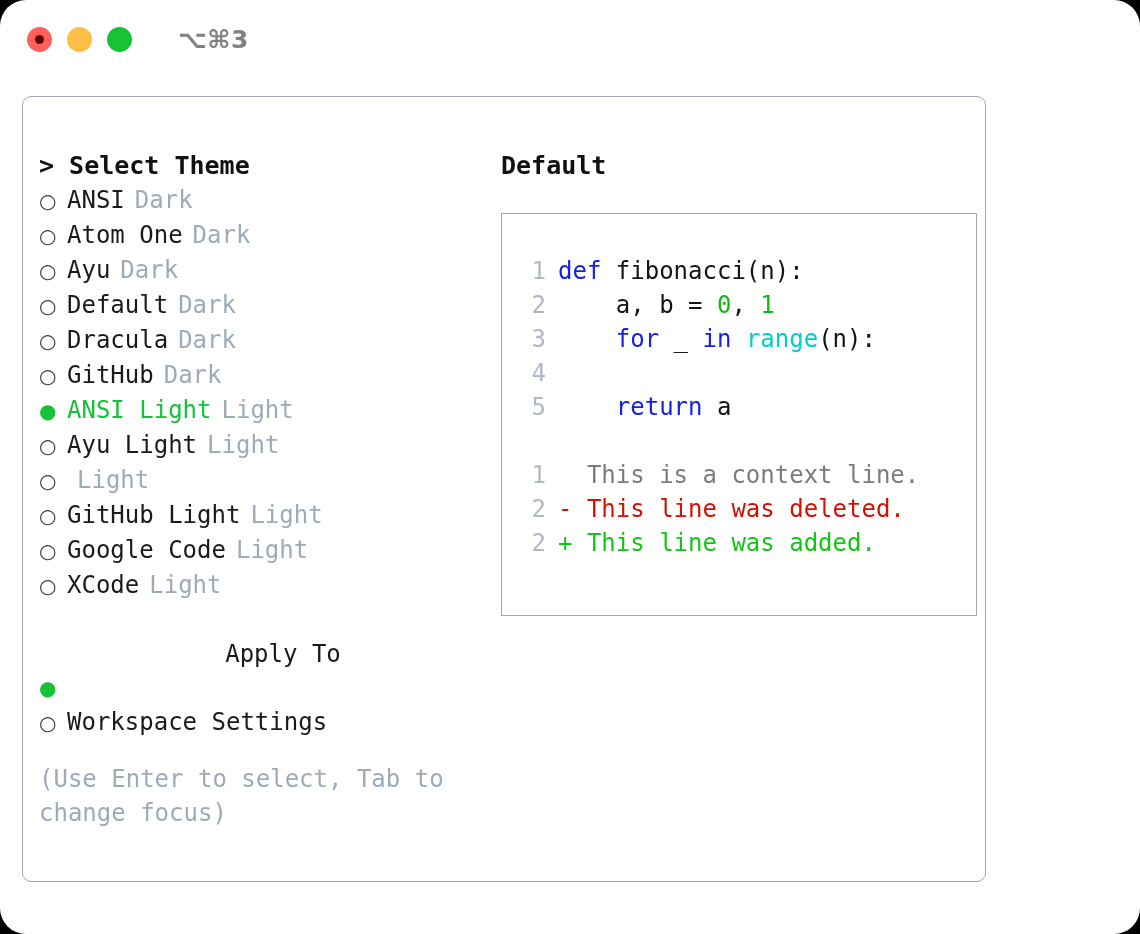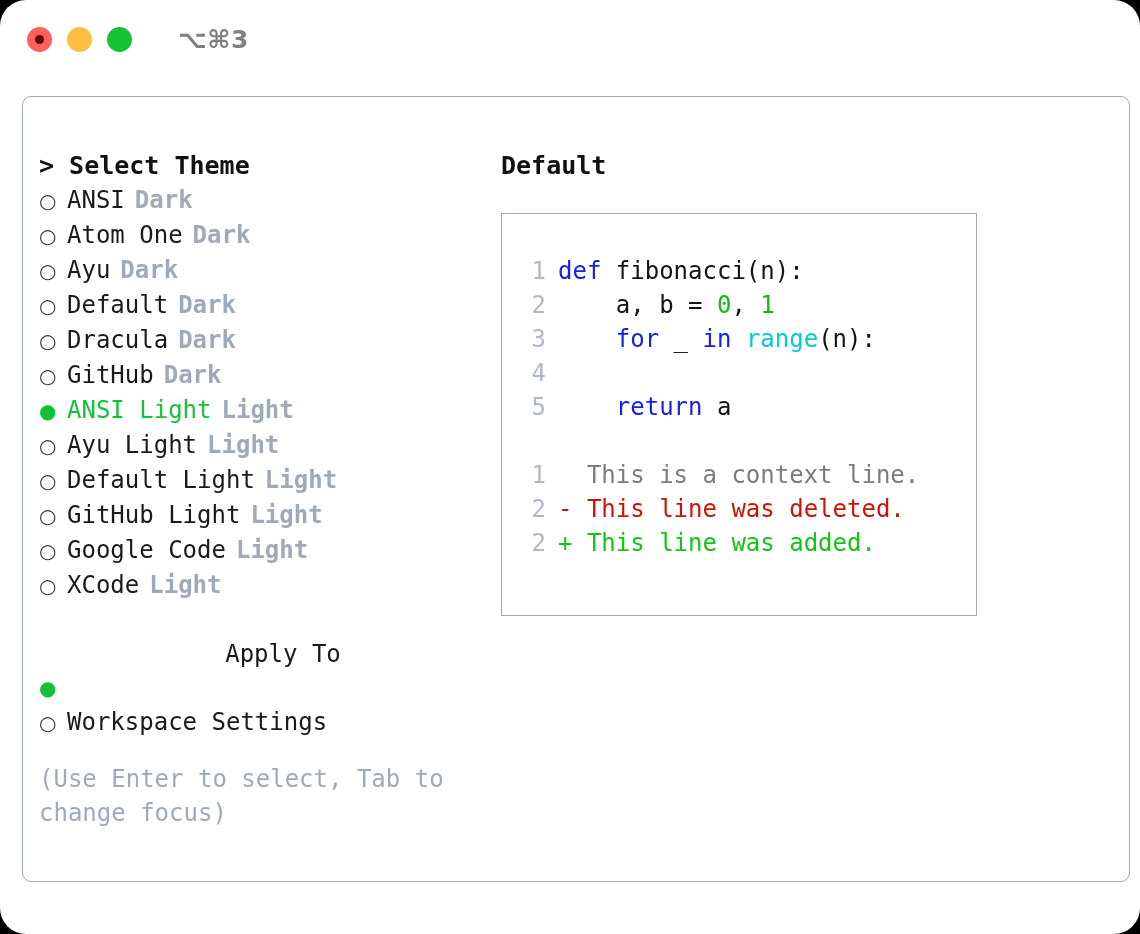--- a/index.html
+++ b/index.html
@@ -50,21 +50,21 @@
     font-weight: bold;
     color: #808080;
     letter-spacing: 0.5px;
     font-family: "DejaVu Sans", "Liberation Sans", sans-serif;
     white-space: nowrap;
   }
   
   #panel {
     position: absolute;
     left: 22px; top: 96px;
-    width: 1108px; height: 786px;
+    width: 964px; height: 786px;
     border: 1.5px solid #9FAAB8;
     border-radius: 9px;
     background: #ffffff;
   }
   #panel-inner {
     position: absolute;
     left: 0; top: 0;
     width: 100%; height: 100%;
   }
   
@@ -94,21 +94,20 @@
     font-size: 20px;
     color: #3b3b3b;
     font-family: "DejaVu Sans", "Liberation Sans", sans-serif;
   }
   .bullet.sel { color: #15C139; }
   .opt-label { color: #1a1a1a; }
   .opt-row.selected .opt-label { color: #15C139; }
   .opt-kind {
     color: #9FAAB8;
     margin-left: 10px;
-    font-weight: bold;
   }
   .opt-row.selected .opt-kind { color: #9FAAB8; }
   .spacer-row { height: 34px; }
   .plain-label {
     padding-left: 28px;
     font-size: 24px;
     color: #1a1a1a;
     line-height: 34px;
     white-space: pre;
     text-align: center;
@@ -186,21 +185,21 @@
         <div class="heading">&gt; Select Theme</div>
         <div id="theme-list">
             <div class="opt-row"><span class="bullet">○</span><span class="opt-label">ANSI</span><span class="opt-kind">Dark</span></div>
             <div class="opt-row"><span class="bullet">○</span><span class="opt-label">Atom One</span><span class="opt-kind">Dark</span></div>
             <div class="opt-row"><span class="bullet">○</span><span class="opt-label">Ayu</span><span class="opt-kind">Dark</span></div>
             <div class="opt-row"><span class="bullet">○</span><span class="opt-label">Default</span><span class="opt-kind">Dark</span></div>
             <div class="opt-row"><span class="bullet">○</span><span class="opt-label">Dracula</span><span class="opt-kind">Dark</span></div>
             <div class="opt-row"><span class="bullet">○</span><span class="opt-label">GitHub</span><span class="opt-kind">Dark</span></div>
             <div class="opt-row selected"><span class="bullet sel">●</span><span class="opt-label">ANSI Light</span><span class="opt-kind">Light</span></div>
             <div class="opt-row"><span class="bullet">○</span><span class="opt-label">Ayu Light</span><span class="opt-kind">Light</span></div>
-            <div class="opt-row"><span class="bullet">○</span><span class="opt-label">Default Light</span><span class="opt-kind">Light</span></div>
+            <div class="opt-row"><span class="bullet">○</span><span class="opt-kind">Light</span></div>
             <div class="opt-row"><span class="bullet">○</span><span class="opt-label">GitHub Light</span><span class="opt-kind">Light</span></div>
             <div class="opt-row"><span class="bullet">○</span><span class="opt-label">Google Code</span><span class="opt-kind">Light</span></div>
             <div class="opt-row"><span class="bullet">○</span><span class="opt-label">XCode</span><span class="opt-kind">Light</span></div>
           </div>
 
         <div class="spacer-row"></div>
 
         <div class="plain-label">Apply To</div>
         <div id="apply-list">
             <div class="opt-row selected"><span class="bullet sel">●</span></div>

